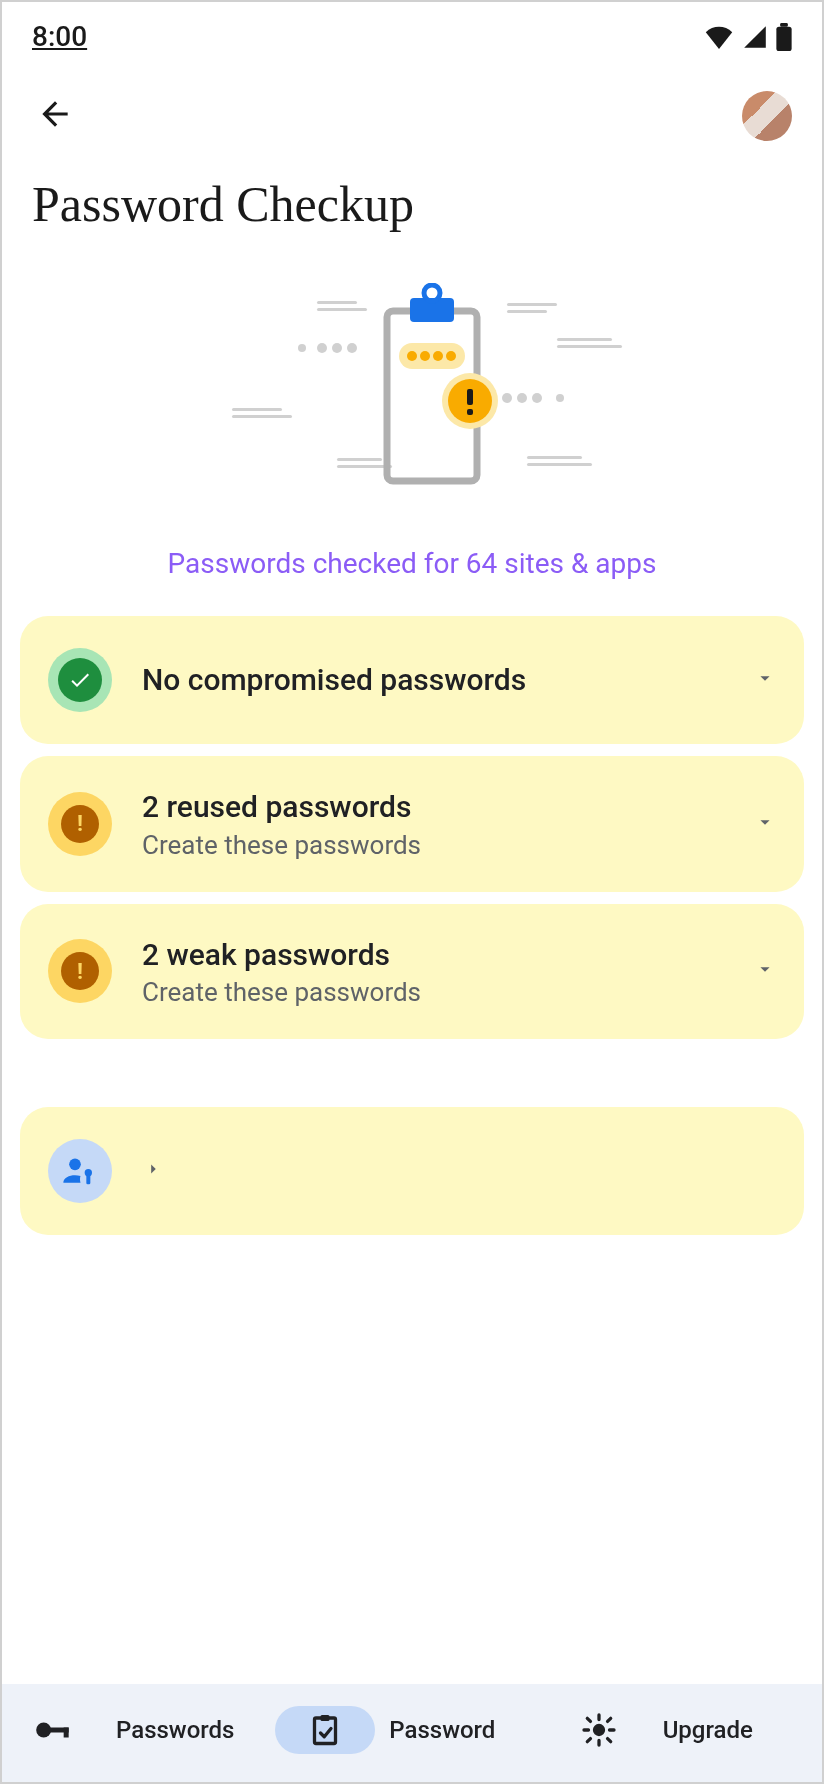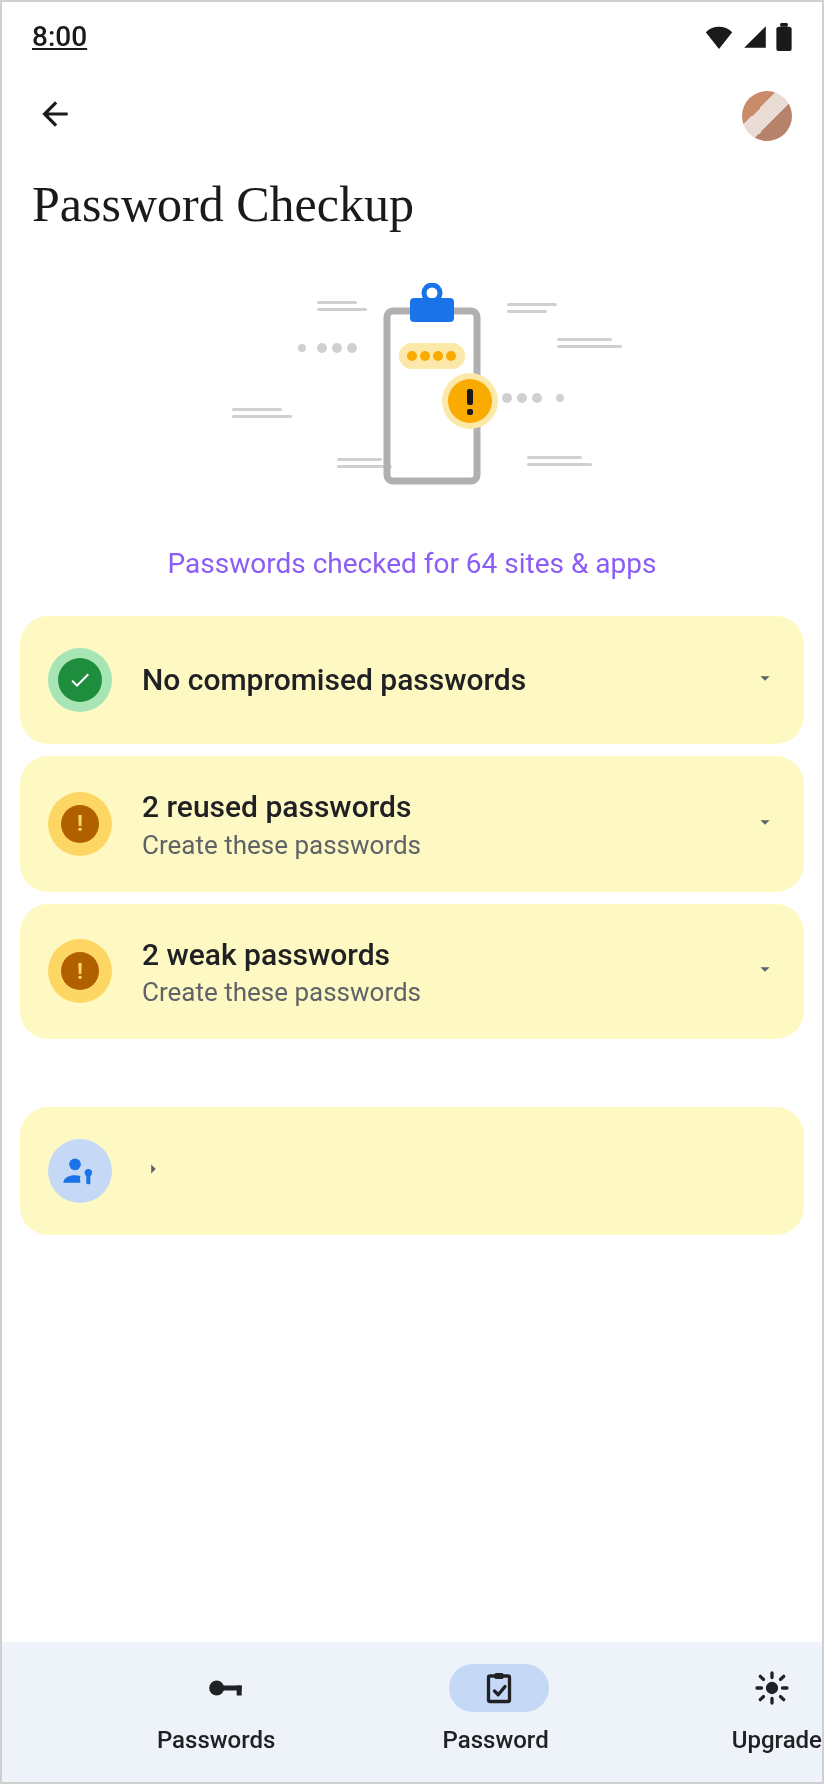--- a/index.html
+++ b/index.html
@@ -93,22 +93,22 @@
   .bottom-nav {
     position: absolute;
     bottom: 0; left: 0; right: 0;
     background: #eef2f9;
     display: flex;
     padding: 22px 0 28px 0;
   }
   .nav-item {
     flex: 1;
     display: flex;
-    flex-direction: column;
-    align-items: flex-end;
+    flex-direction: row;
+    align-items: center;
     gap: 14px;
     cursor: pointer;
   }
   .nav-icon-pill {
     width: 100px; height: 48px; border-radius: 24px;
     display: flex; align-items: center; justify-content: center;
   }
   .nav-icon-pill.active { background: #c5d9f7; }
   .nav-label { font-size: 24px; font-weight: 500; color: #202124; }
 </style>

